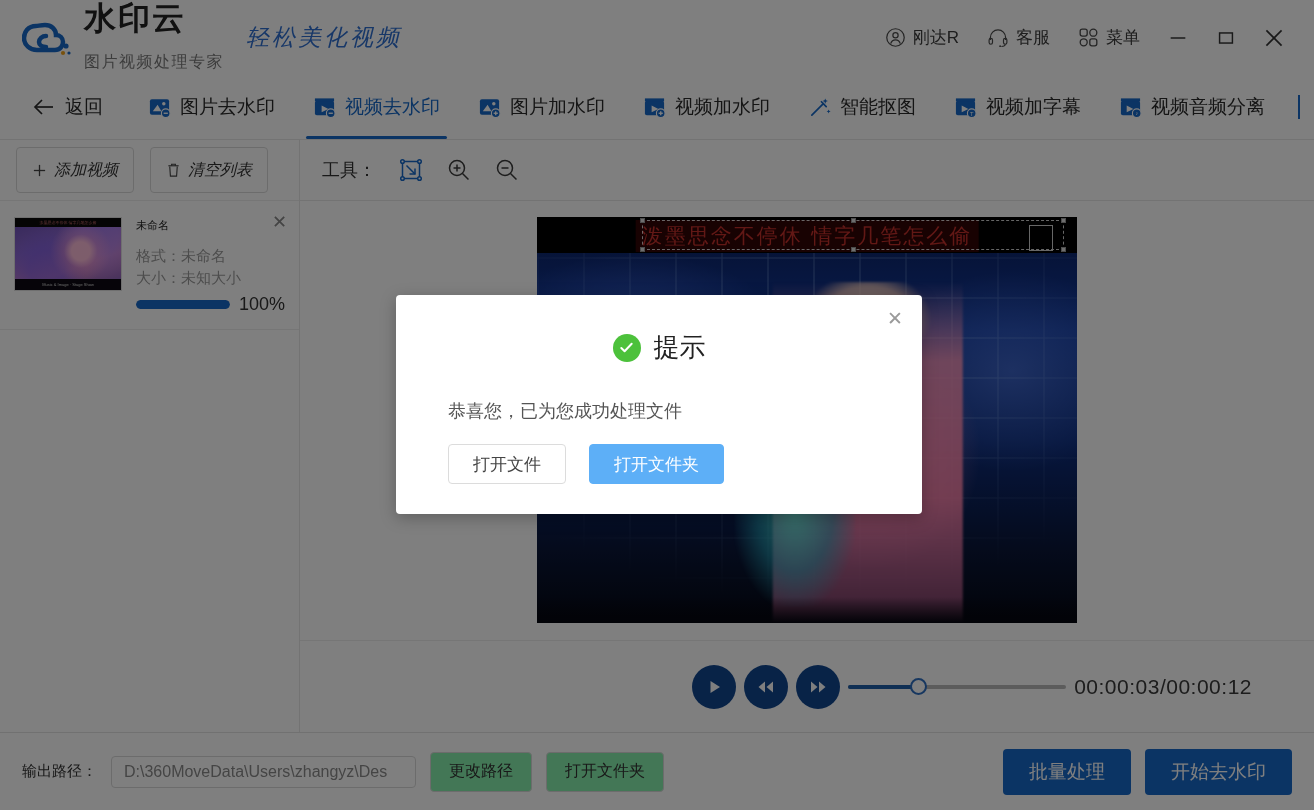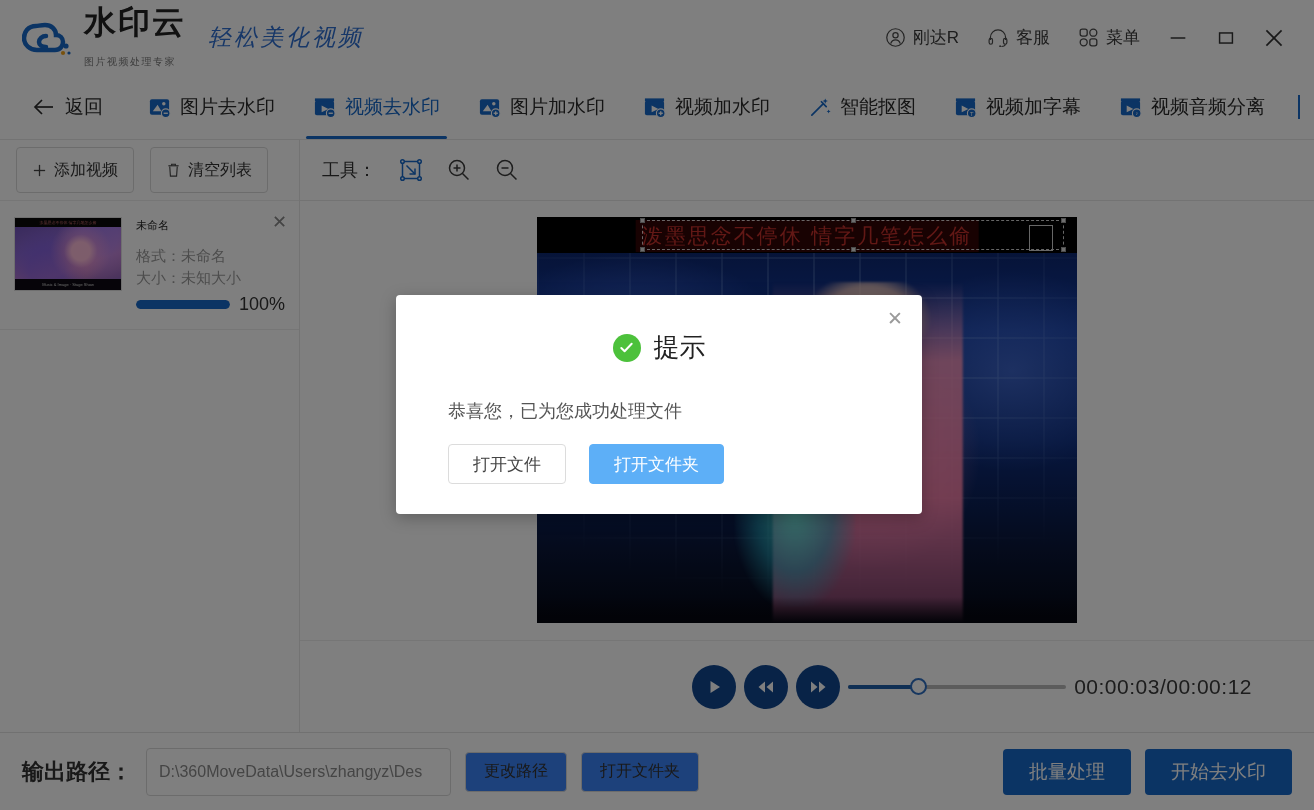--- a/index.html
+++ b/index.html
@@ -25,21 +25,21 @@
     background: #ffffff;
   }
   .logo-wrap { display: flex; align-items: center; gap: 10px; }
   .logo-mark { width: 52px; height: 44px; position: relative; }
   .brand-col { display: flex; flex-direction: column; justify-content: center; }
   .brand-name {
     font-size: 32px; font-weight: 700; color: #222; letter-spacing: 2px;
     line-height: 1.05;
   }
   .brand-sub {
-    font-size: 10px; color: #7a7a7a; letter-spacing: 1.5px; margin-top: 16px;
+    font-size: 16px; color: #7a7a7a; letter-spacing: 1.5px; margin-top: 16px;
   }
   .brand-slogan {
     font-size: 23px; color: #2f6fd0; margin-left: 22px;
     font-family: "DejaVu Serif", serif; font-style: italic; letter-spacing: 3px;
   }
   .header-spacer { flex: 1; }
   .header-actions { display: flex; align-items: center; gap: 4px; }
   .hdr-item {
     display: flex; align-items: center; gap: 7px;
     padding: 6px 12px; font-size: 17px; color: #3c3c3c; cursor: pointer;
@@ -83,21 +83,21 @@
   }
   .side-actions {
     height: 61px; flex: 0 0 61px;
     display: flex; align-items: center; gap: 16px; padding: 0 16px;
     border-bottom: 1px solid #ececec;
   }
   .side-btn {
     height: 46px; min-width: 118px;
     border: 1px solid #d9d9d9; border-radius: 4px; background: #fff;
     display: flex; align-items: center; justify-content: center; gap: 7px;
-    font-size: 16px; color: #333; cursor: pointer;
+    font-size: 16px; color: #333; cursor: pointer; font-style: italic;
   }
   .file-list { flex: 1; overflow-y: auto; }
   .file-item {
     display: flex; gap: 14px; padding: 16px 14px 14px 14px;
     border-bottom: 1px solid #ececec; position: relative;
   }
   .thumb {
     width: 108px; height: 74px; flex: 0 0 108px;
     border: 1px solid #dedede; position: relative; overflow: hidden;
     background: #120a1d;
@@ -232,29 +232,29 @@
     border-radius: 50%; background: #fff; border: 2px solid #2f6fc0; cursor: pointer;
   }
   .time-label { font-size: 21px; color: #3a3a3a; white-space: nowrap; letter-spacing: .5px; }
 
   
   .footer {
     height: 78px; flex: 0 0 78px;
     display: flex; align-items: center; gap: 14px; padding: 0 22px;
     border-top: 1px solid #e2e2e2; background: #fff;
   }
-  .footer-label { font-size: 22px; color: #333; font-weight: bold; }
+  .footer-label { font-size: 15px; color: #333; }
   .path-input {
-    width: 305px; height: 48px; border: 1px solid #d9d9d9; border-radius: 4px;
+    width: 305px; height: 32px; border: 1px solid #d9d9d9; border-radius: 4px;
     background: #fff; font-size: 16px; color: #8a8a8a; padding: 0 12px;
     font-family: "Liberation Sans", sans-serif;
   }
   .foot-btn {
     height: 40px; padding: 0 18px; border: 1px solid #d9d9d9; border-radius: 4px;
-    background: #3b82f6; font-size: 16px; color: #333; cursor: pointer;
+    background: #86efac; font-size: 16px; color: #333; cursor: pointer;
     font-family: "Liberation Sans", sans-serif;
   }
   .footer-spacer { flex: 1; }
   .primary-btn {
     height: 46px; padding: 0 26px; border: none; border-radius: 4px;
     background: #1668c8; color: #fff; font-size: 19px; cursor: pointer;
     font-family: "Liberation Sans", sans-serif;
   }
 
   

